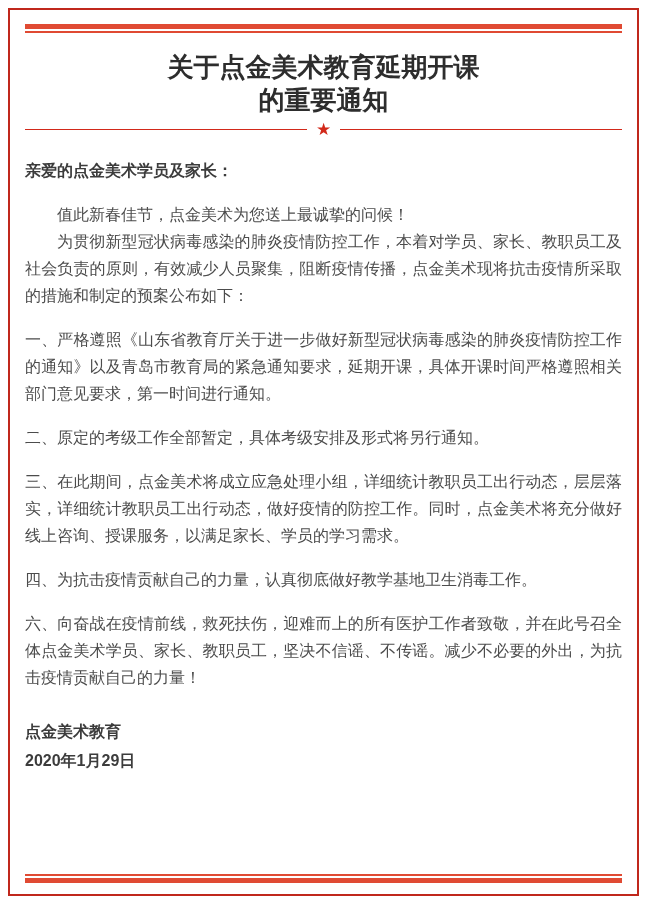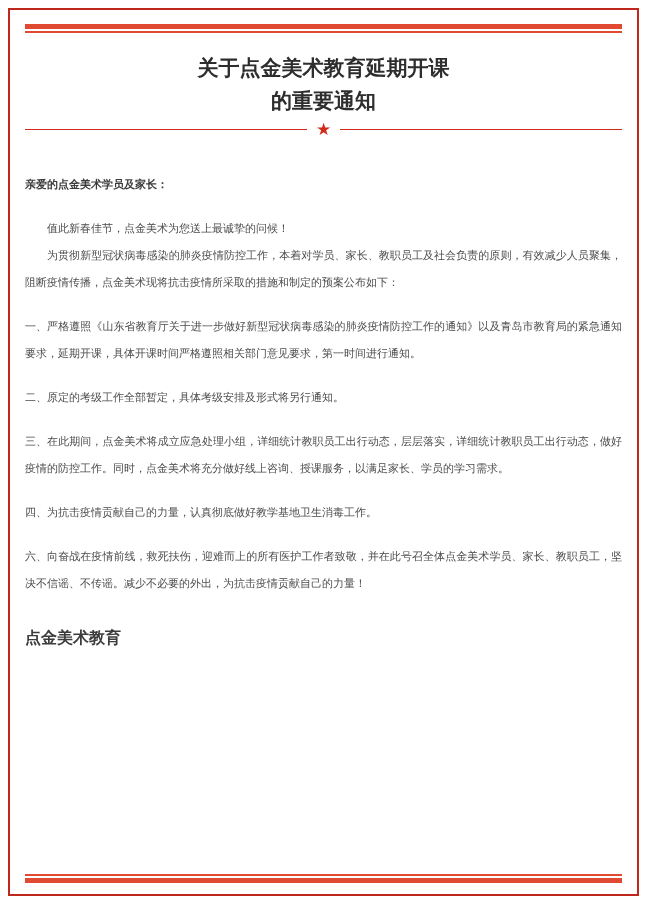--- a/index.html
+++ b/index.html
@@ -32,21 +32,21 @@
     background: var(--rule, #e04a33);
   }
   .rule-thin {
     height: 2px;
     background: var(--rule, #e04a33);
     margin-top: 2px;
   }
   .doc-title {
     margin: 18px 0 0 0;
     text-align: center;
-    font-size: 21px;
+    font-size: 26px;
     line-height: 33px;
     font-weight: bold;
     color: var(--title_text, #2d2d2d);
   }
   .star-divider {
     margin-top: 4px;
     display: flex;
     align-items: center;
   }
   .star-divider .seg {
@@ -54,22 +54,22 @@
     height: 1px;
     background: var(--star, #d2291a);
   }
   .star-divider .star {
     color: var(--star, #d2291a);
     font-size: 17px;
     line-height: 17px;
     padding: 0 9px;
   }
   .doc-body {
-    margin-top: 33px;
-    font-size: 11px;
+    margin-top: 19px;
+    font-size: 16px;
     line-height: 27px;
     color: var(--body_text, #4c4c4c);
     text-align: justify;
   }
   .doc-body p { margin: 0; }
   .greeting {
     font-weight: bold;
     color: var(--strong_text, #3c3c3c);
     margin-bottom: 17px !important;
   }
@@ -119,20 +119,21 @@
     <p class="indent">为贯彻新型冠状病毒感染的肺炎疫情防控工作，本着对学员、家长、教职员工及社会负责的原则，有效减少人员聚集，阻断疫情传播，点金美术现将抗击疫情所采取的措施和制定的预案公布如下：</p>
     <p class="section">一、严格遵照《山东省教育厅关于进一步做好新型冠状病毒感染的肺炎疫情防控工作的通知》以及青岛市教育局的紧急通知要求，延期开课，具体开课时间严格遵照相关部门意见要求，第一时间进行通知。</p>
     <p class="section">二、原定的考级工作全部暂定，具体考级安排及形式将另行通知。</p>
     <p class="section">三、在此期间，点金美术将成立应急处理小组，详细统计教职员工出行动态，层层落实，详细统计教职员工出行动态，做好疫情的防控工作。同时，点金美术将充分做好线上咨询、授课服务，以满足家长、学员的学习需求。</p>
     <p class="section">四、为抗击疫情贡献自己的力量，认真彻底做好教学基地卫生消毒工作。</p>
     <p class="section">六、向奋战在疫情前线，救死扶伤，迎难而上的所有医护工作者致敬，并在此号召全体点金美术学员、家长、教职员工，坚决不信谣、不传谣。减少不必要的外出，为抗击疫情贡献自己的力量！</p>
   </div>
 
   <div class="signature">
     <p>点金美术教育</p>
+    <p>2020年1月29日</p>
   </div>
 
   <div class="bottom-rule">
     <div class="rule-thin"></div>
     <div class="rule-thick"></div>
   </div>
 
 </div>
 
 </body></html>

